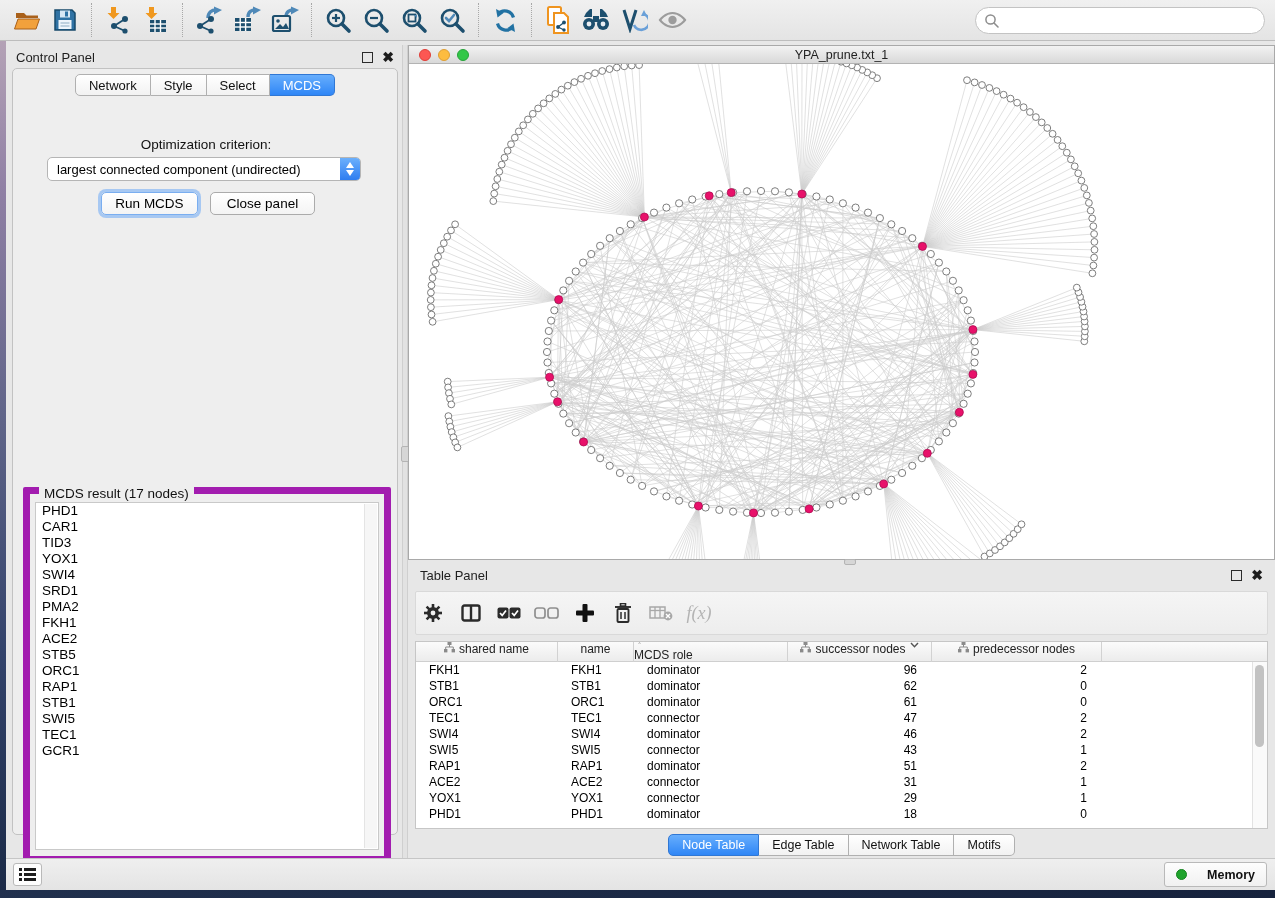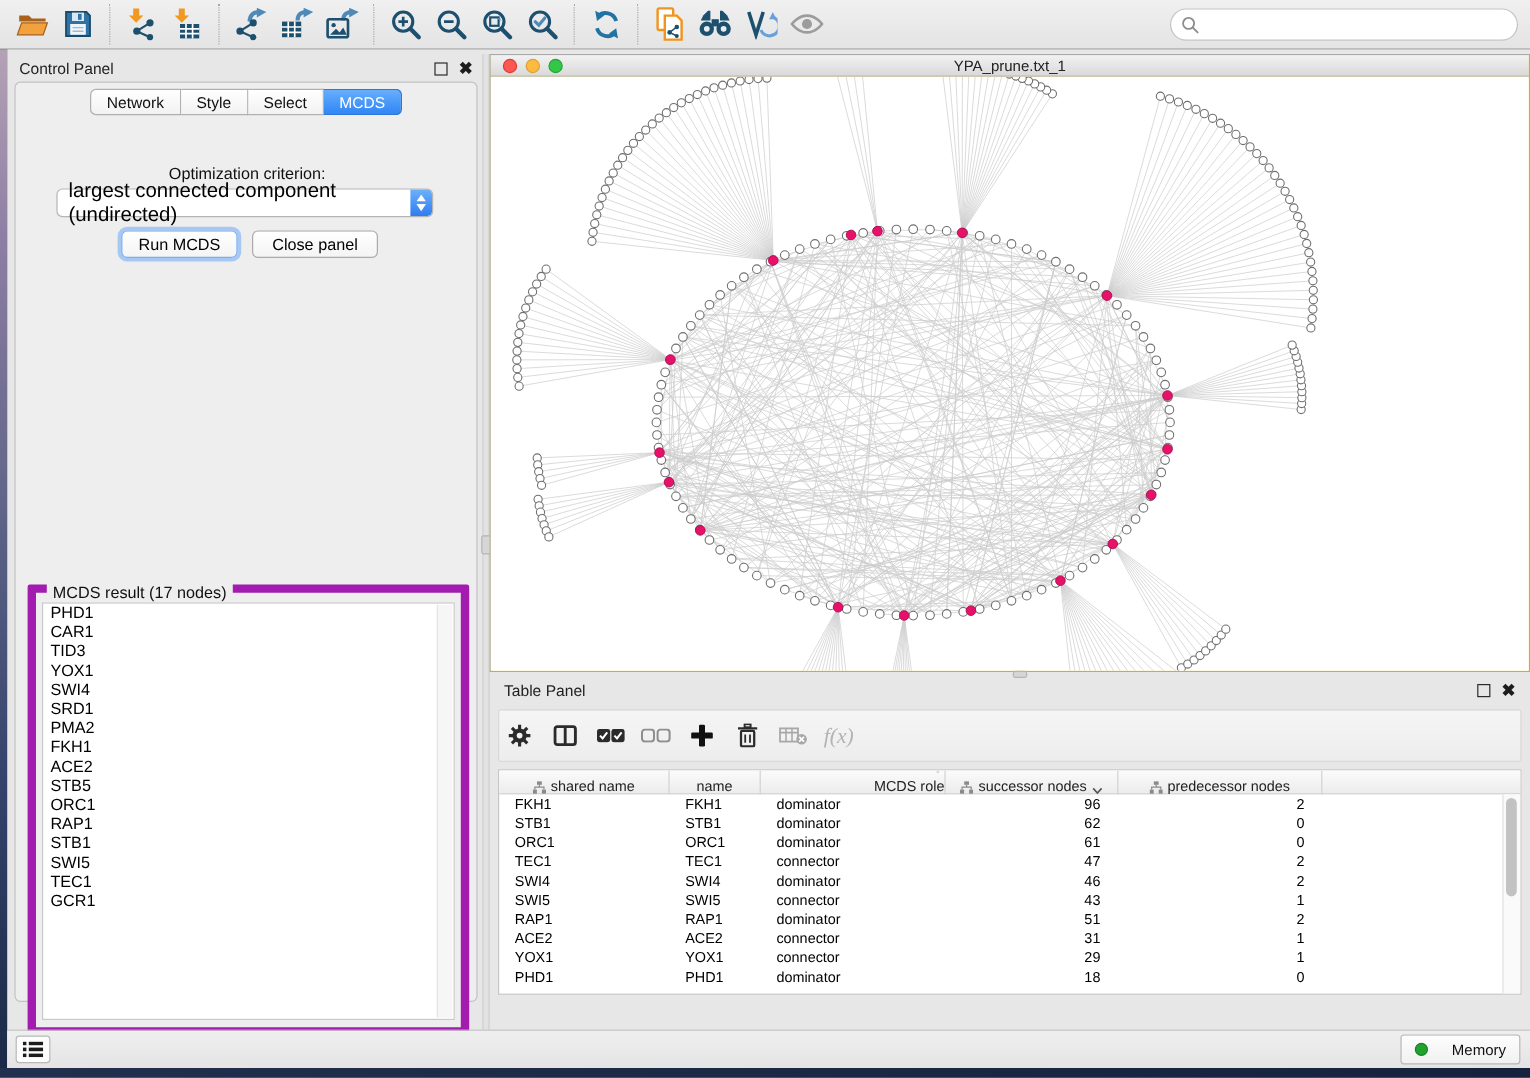--- a/index.html
+++ b/index.html
@@ -46,21 +46,21 @@
   #cp-tabs { position:absolute; left:0; top:29px; width:394px; display:flex; justify-content:center; z-index:3; }
   .seg { height:22px; padding:0 13px; background:linear-gradient(#ffffff,#f2f2f2);
     border:1px solid #b0b0b0; border-left-width:0; font-size:13px; color:#111;
     display:flex; align-items:center; cursor:default; }
   .seg:first-child { border-left-width:1px; border-radius:5px 0 0 5px; }
   .seg:last-child { border-radius:0 5px 5px 0; }
   .seg.active { background:linear-gradient(#67aefd,#2f86f6); border-color:#3077d4; color:#fff; }
   #opt-label { position:absolute; left:0; top:68px; width:386px; text-align:center; font-size:13.5px; color:#111; }
   #criterion { position:absolute; left:34px; top:88px; width:314px; height:24px;
     background:#fff; border:1px solid #b5b5b5; border-radius:5px;
-    display:flex; align-items:center; font-size:17px; color:#000; padding-left:9px; }
+    display:flex; align-items:center; font-size:13px; color:#000; padding-left:9px; }
   #criterion .stepper { margin-left:auto; width:20px; height:22px; border-radius:0 4px 4px 0;
     background:linear-gradient(#6cb0fc,#2e7df0); display:flex; flex-direction:column;
     align-items:center; justify-content:center; gap:2px; }
   .btn { position:absolute; height:23px; background:linear-gradient(#ffffff,#f4f4f4);
     border:1px solid #ababab; border-radius:5px; font-size:13.5px; color:#000;
     display:flex; align-items:center; justify-content:center; cursor:default;
     font-family:"Liberation Sans",sans-serif; }
   #run-btn { left:88px; top:123px; width:97px; box-shadow:0 0 0 3px rgba(110,170,246,.55); border-color:#7aaef0; }
   #closep-btn { left:197px; top:123px; width:105px; }
   #mcds-box { position:absolute; left:10px; top:418px; width:368px; height:376px;
@@ -99,21 +99,21 @@
   #tp { position:absolute; left:402px; top:522px; width:867px; height:295px; }
   #tp-toolbar { position:absolute; left:7px; top:28px; width:853px; height:44px;
     background:linear-gradient(#f5f5f5,#ededed); border:1px solid #d9d9d9; border-radius:2px;
     display:flex; align-items:center; }
   .tpbtn { height:36px; min-width:34px; display:flex; align-items:center; justify-content:center; margin-right:4px; }
   #fx-label { font-family:"Liberation Serif", serif; font-style:italic; font-size:18px; color:#b3b3b3; }
   #tp-table { position:absolute; left:7px; top:78px; width:853px; height:188px;
     background:#fff; border:1px solid #c6c6c6; overflow:hidden; }
   #tp-header { display:flex; height:20px; background:linear-gradient(#fbfbfb,#ececec);
     border-bottom:1px solid #cfcfcf; }
-  .hcell { display:flex; align-items:flex-end; justify-content:center; gap:4px;
+  .hcell { display:flex; align-items:flex-start; justify-content:center; gap:4px;
     font-size:12px; color:#222; border-right:1px solid #d2d2d2; height:20px; }
   .hcell:last-child { border-right:none; }
   .trow { display:flex; height:16px; align-items:center; }
   .tcell { font-size:12px; color:#000; height:16px; line-height:16px; white-space:nowrap; overflow:hidden; }
   .tcell.left { padding-left:13px; text-align:left; }
   .tcell.right { padding-right:15px; text-align:right; }
   #tp-scroll { position:absolute; right:0; top:20px; bottom:0; width:15px;
     background:#fafafa; border-left:1px solid #e2e2e2; }
   #tp-scroll .thumb { position:absolute; top:3px; left:2px; width:9px; height:82px;
     background:#c2c2c2; border-radius:5px; }
@@ -121,21 +121,21 @@
   #tp-tabs .seg { height:22px; font-size:12.5px; }
 
   
   #statusbar { position:absolute; left:0; top:817px; width:1269px; height:32px;
     background:linear-gradient(#efefef,#e4e4e4); border-top:1px solid #c6c6c6; }
   #list-btn { position:absolute; left:7px; top:4px; width:29px; height:23px;
     background:#fdfdfd; border:1px solid #b9b9b9; border-radius:3px;
     display:flex; align-items:center; justify-content:center; }
   #memory-btn { position:absolute; right:8px; top:3px; height:25px; padding:0 11px;
     background:linear-gradient(#fdfdfd,#f1f1f1); border:1px solid #b9b9b9; border-radius:3px;
-    display:flex; align-items:center; gap:20px; font-size:12.5px; color:#111; }
+    display:flex; align-items:center; gap:20px; font-size:12.5px; color:#111;font-weight:bold; }
   #memory-dot { width:11px; height:11px; border-radius:50%; background:#1fa32c; border:1px solid #15831f; }
 </style>
 </head>
 <body>
 
 <div id="toolbar">
   <div class="tgroup">
     <span class="tbtn">
       <svg width="28" height="26" viewBox="0 0 28 26">
         <path d="M3 6h8l2.5 2.5H25V11H3z" fill="#a9601a"></path>
@@ -1416,20 +1416,26 @@
             <div class="tcell left" style="width: 76px;">PHD1</div>
             <div class="tcell left" style="width: 154px;">dominator</div>
             <div class="tcell right" style="width: 144px;">18</div>
             <div class="tcell right" style="width: 170px;">0</div>
           </div>
         </div>
       <div id="tp-scroll">
           <span class="thumb"></span>
         </div>
     </div>
+    <div id="tp-tabs">
+        <span class="seg active">Node Table</span>
+        <span class="seg">Edge Table</span>
+        <span class="seg">Network Table</span>
+        <span class="seg">Motifs</span>
+      </div>
   </div>
 
   <div id="statusbar">
     <span id="list-btn">
       <svg width="17" height="13" viewBox="0 0 17 13">
         <g fill="#1c1c1c">
           <rect x="0" y="0" width="3" height="3"></rect>
             <rect x="5" y="0" width="12" height="3"></rect>
           <rect x="0" y="5" width="3" height="3"></rect>
             <rect x="5" y="5" width="12" height="3"></rect>

